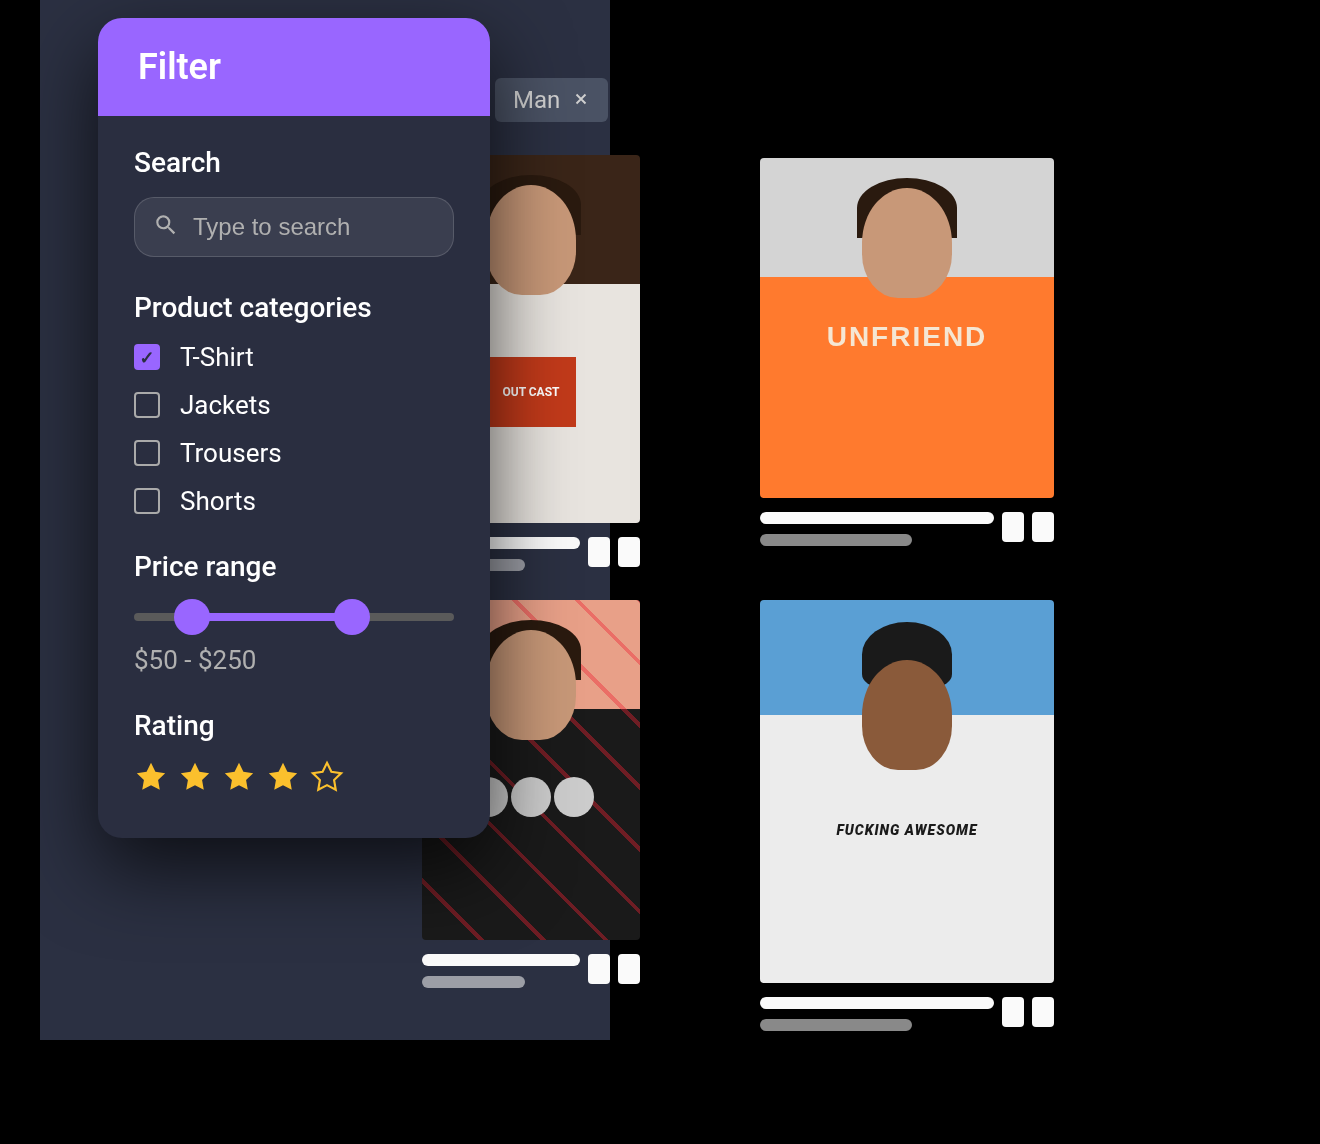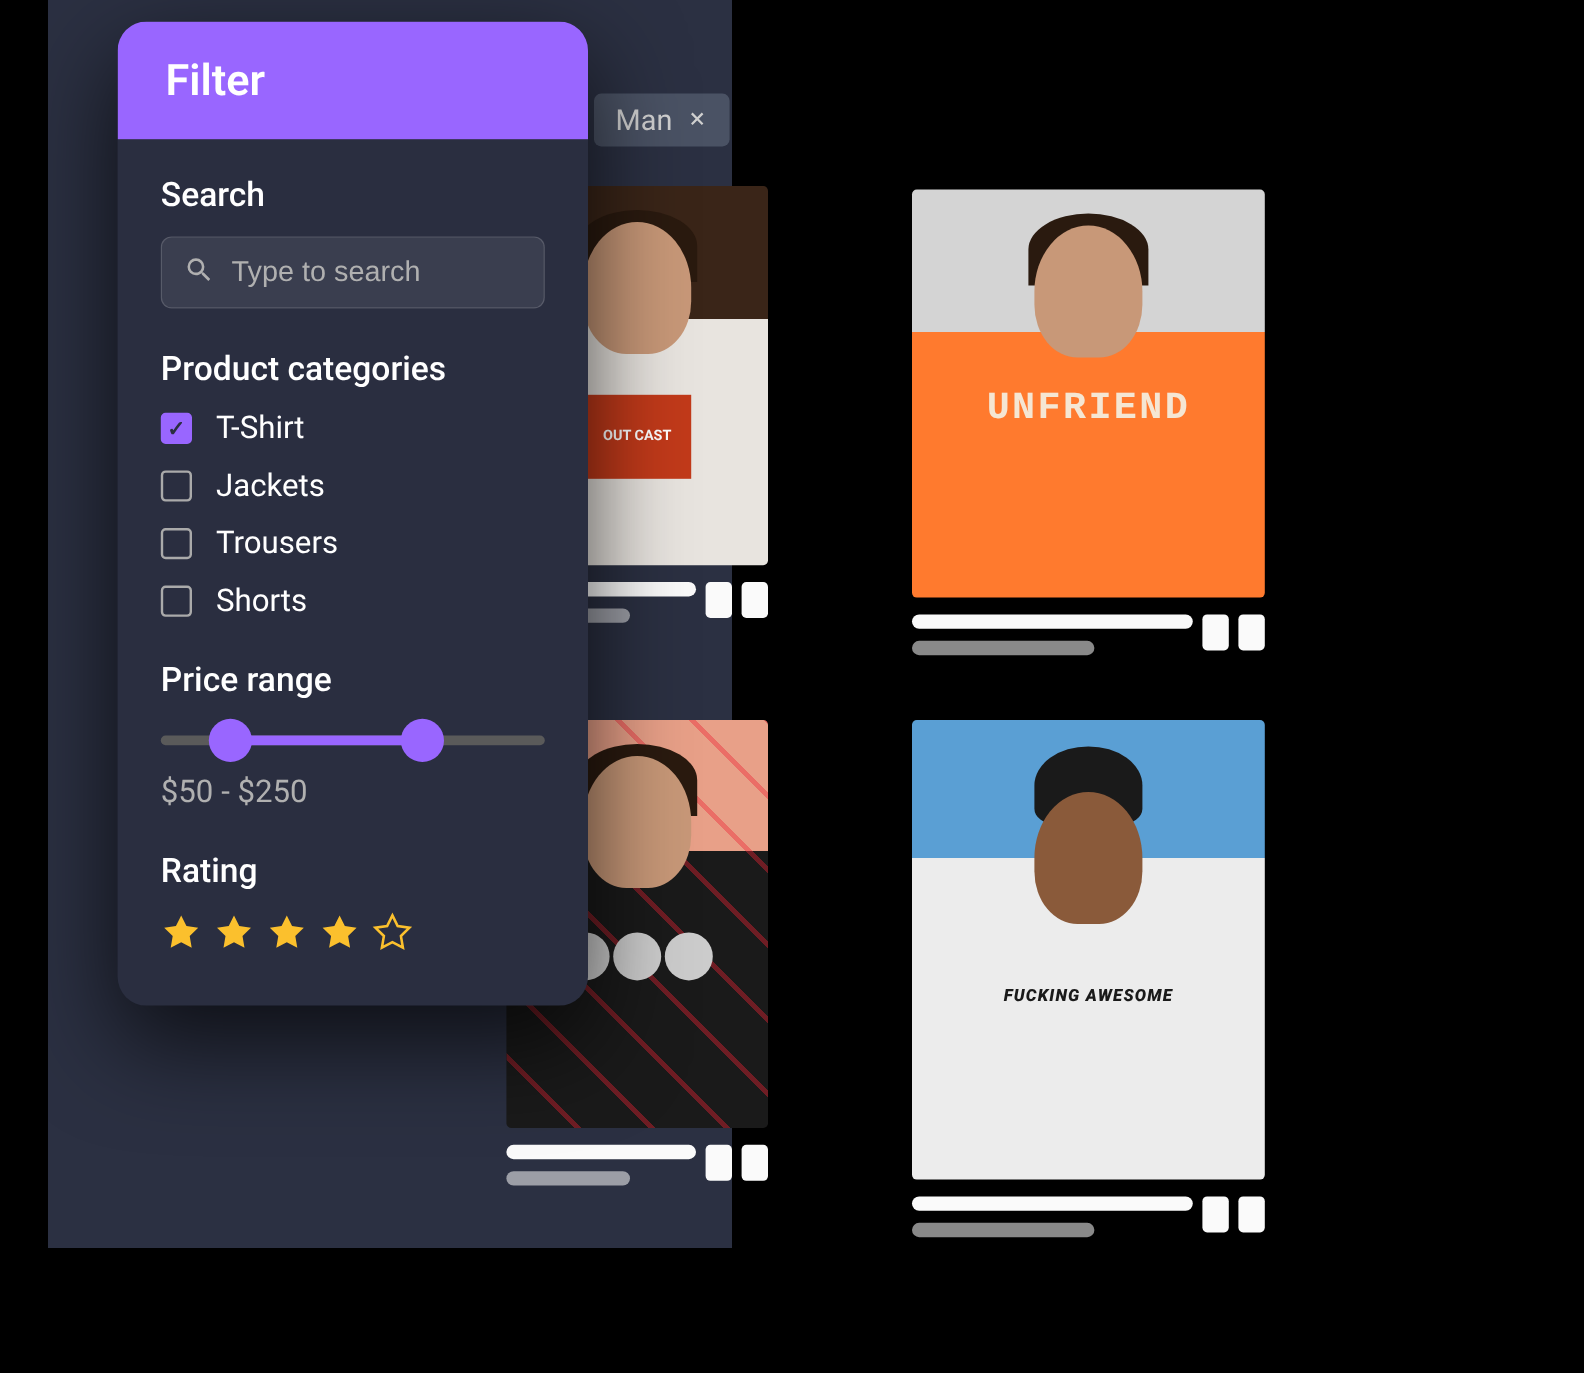--- a/index.html
+++ b/index.html
@@ -50,21 +50,21 @@
       color: #fff;
       font-size: 28px;
       font-weight: 500;
       margin-bottom: 18px;
     }
     .search-box {
       display: flex;
       align-items: center;
       background: rgba(255,255,255,0.08);
       border: 1px solid rgba(255,255,255,0.15);
-      border-radius: 9px;
+      border-radius: 20px;
       padding: 14px 18px;
       margin-bottom: 34px;
     }
     .search-icon svg {
       width: 26px;
       height: 26px;
       fill: #b0b0b0;
       margin-right: 14px;
     }
     .search-input {
@@ -250,23 +250,23 @@
       text-align: center;
       line-height: 1.1;
     }
     .shirt-text-unfriend {
       position: absolute;
       top: 48%;
       left: 50%;
       transform: translateX(-50%);
       color: #f5e6d3;
       font-weight: 900;
-      font-size: 32px;
+      font-size: 28px;
       letter-spacing: 2px;
-      font-family: Liberation Mono, monospace;
+      font-family: Liberation Sans, sans-serif;
     }
     .shirt-graphic-cats {
       position: absolute;
       top: 52%;
       left: 50%;
       transform: translateX(-50%);
       display: flex;
       gap: 3px;
     }
     .cat-circle {
@@ -325,21 +325,21 @@
       gap: 8px;
     }
     .meta-pill {
       width: 22px;
       height: 30px;
       background: #fafafa;
       border-radius: 4px;
     }
 
     .card1 { top: 0; left: 0; width: 218px; }
-    .card1 .product-image { height: 316px; }
+    .card1 .product-image { height: 368px; }
     .card2 { top: 3px; left: 338px; }
     .card2 .product-image { height: 340px; }
     .card3 { top: 445px; left: 0; width: 218px;}
     .card3 .product-image { height: 340px; }
     .card4 { top: 445px; left: 338px; }
     .card4 .product-image { height: 383px; }
   </style>
 </head>
 <body>
 

